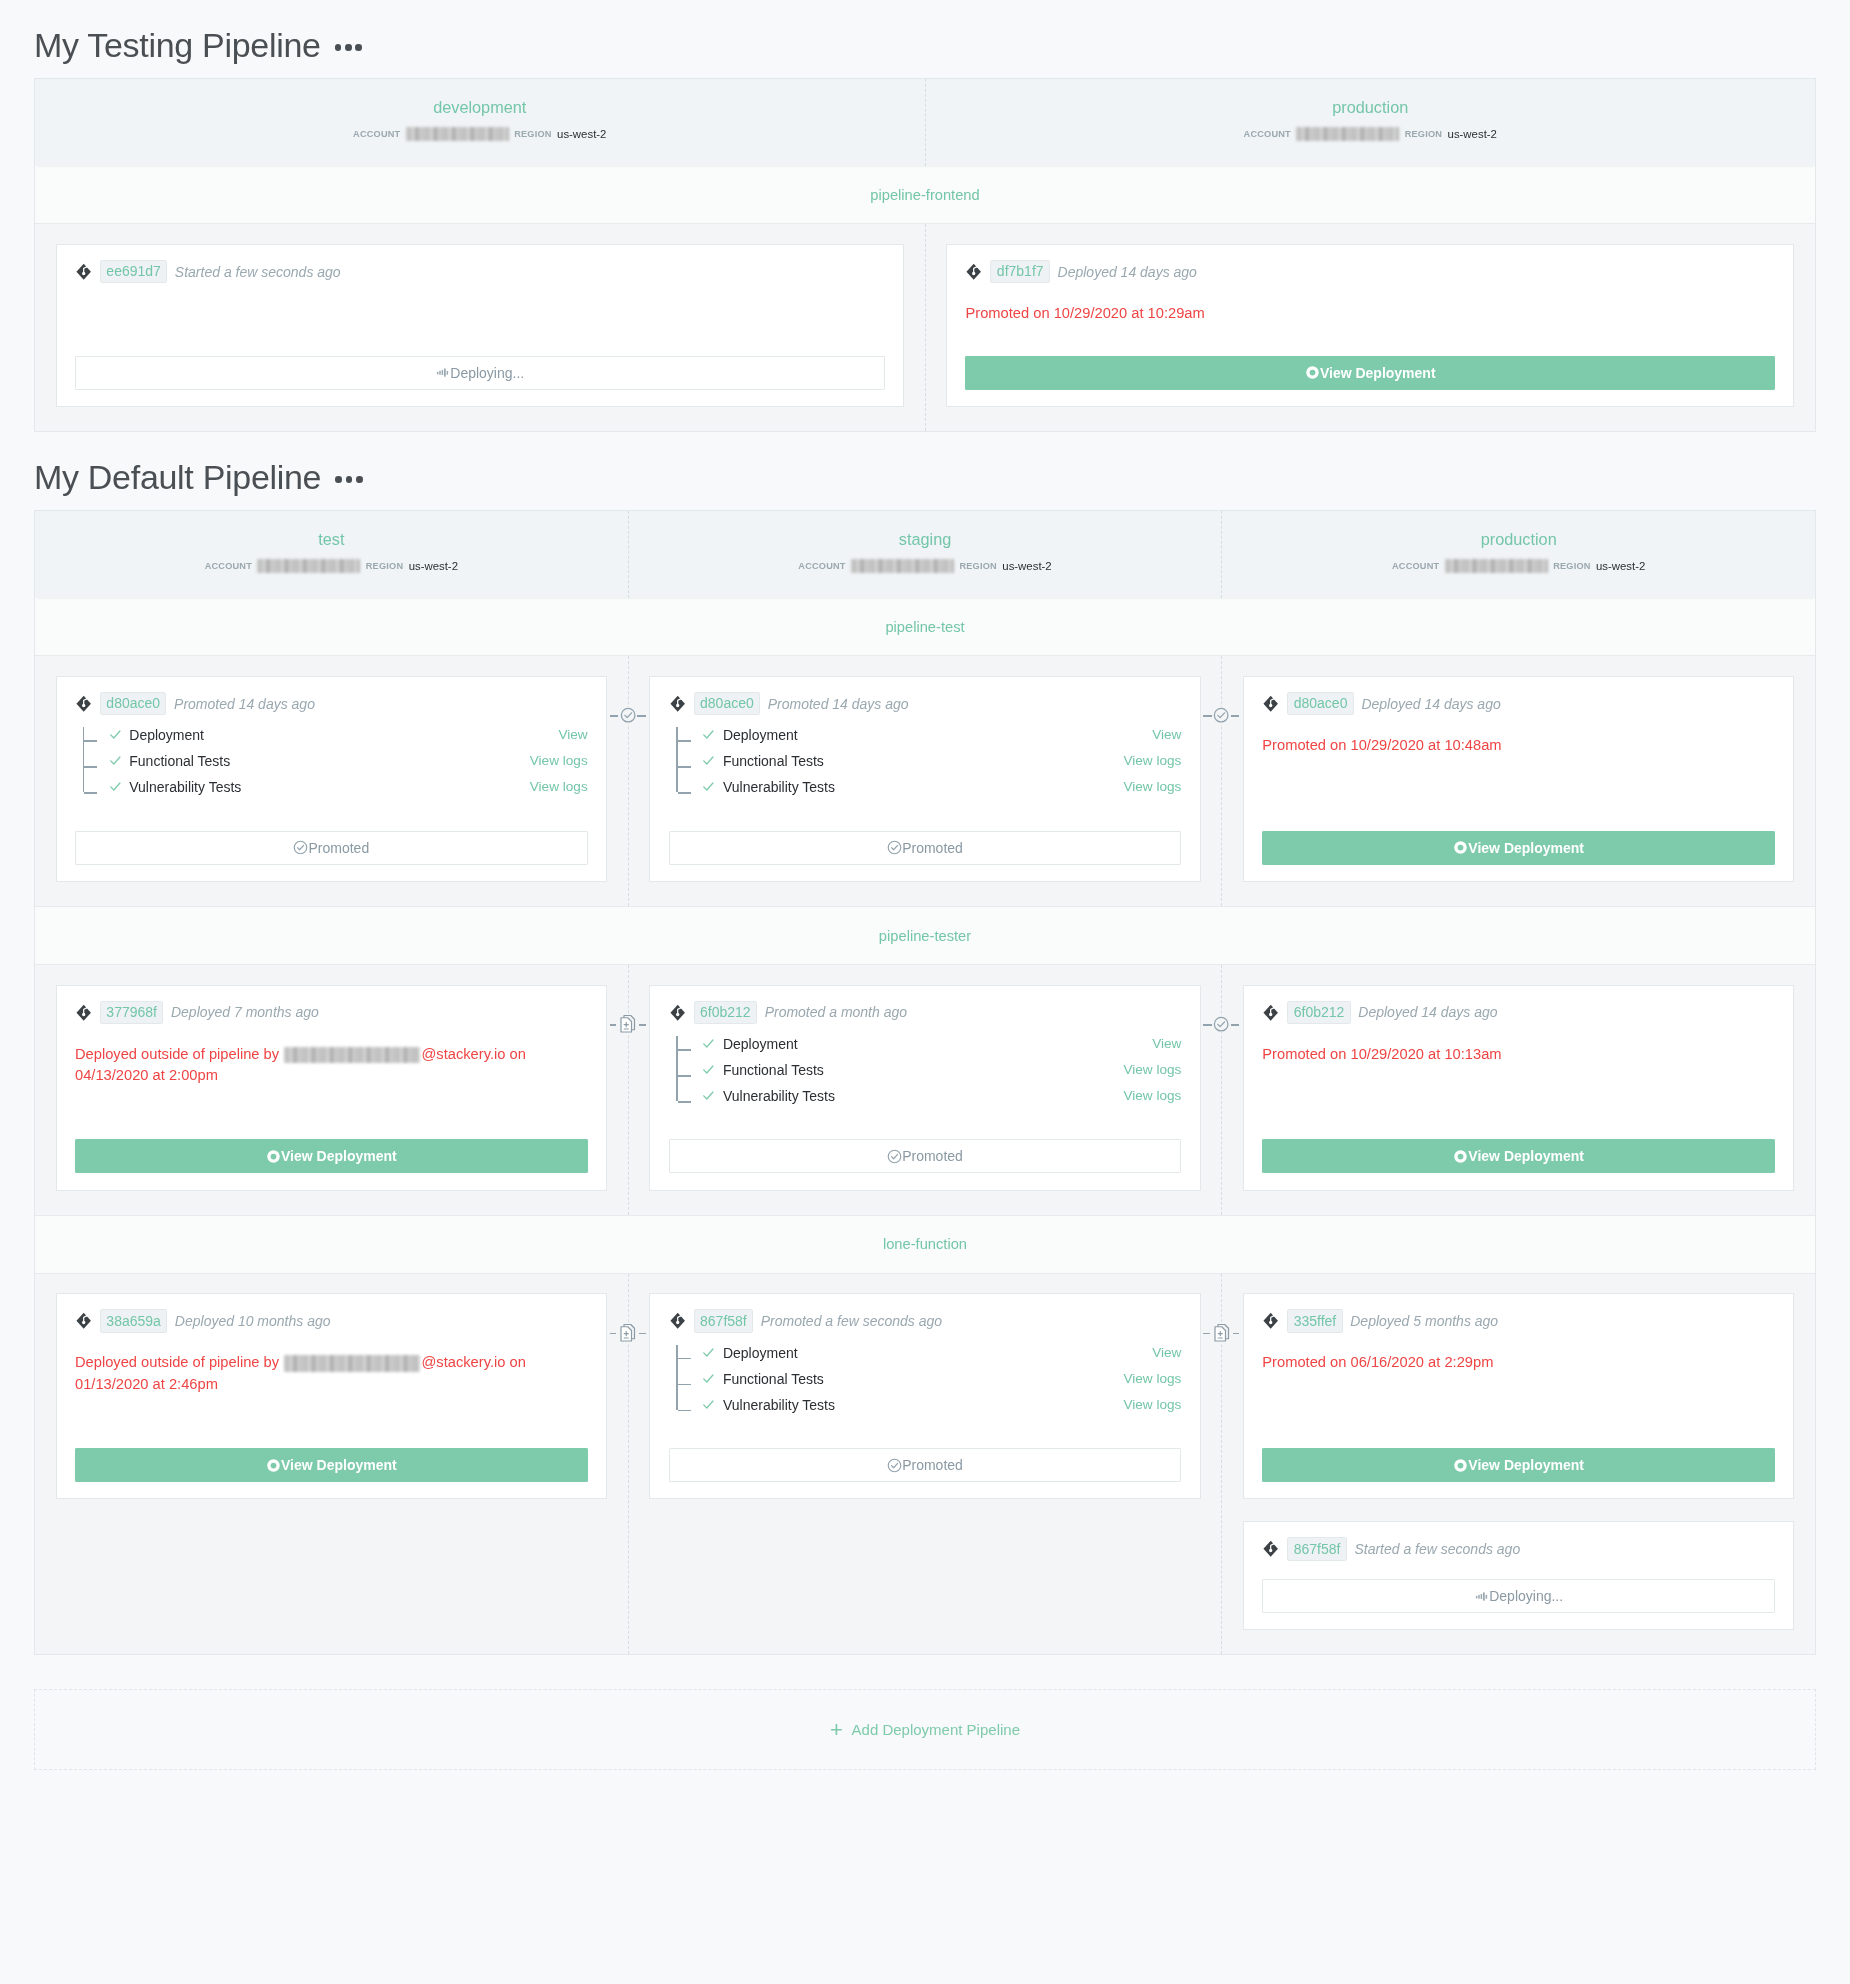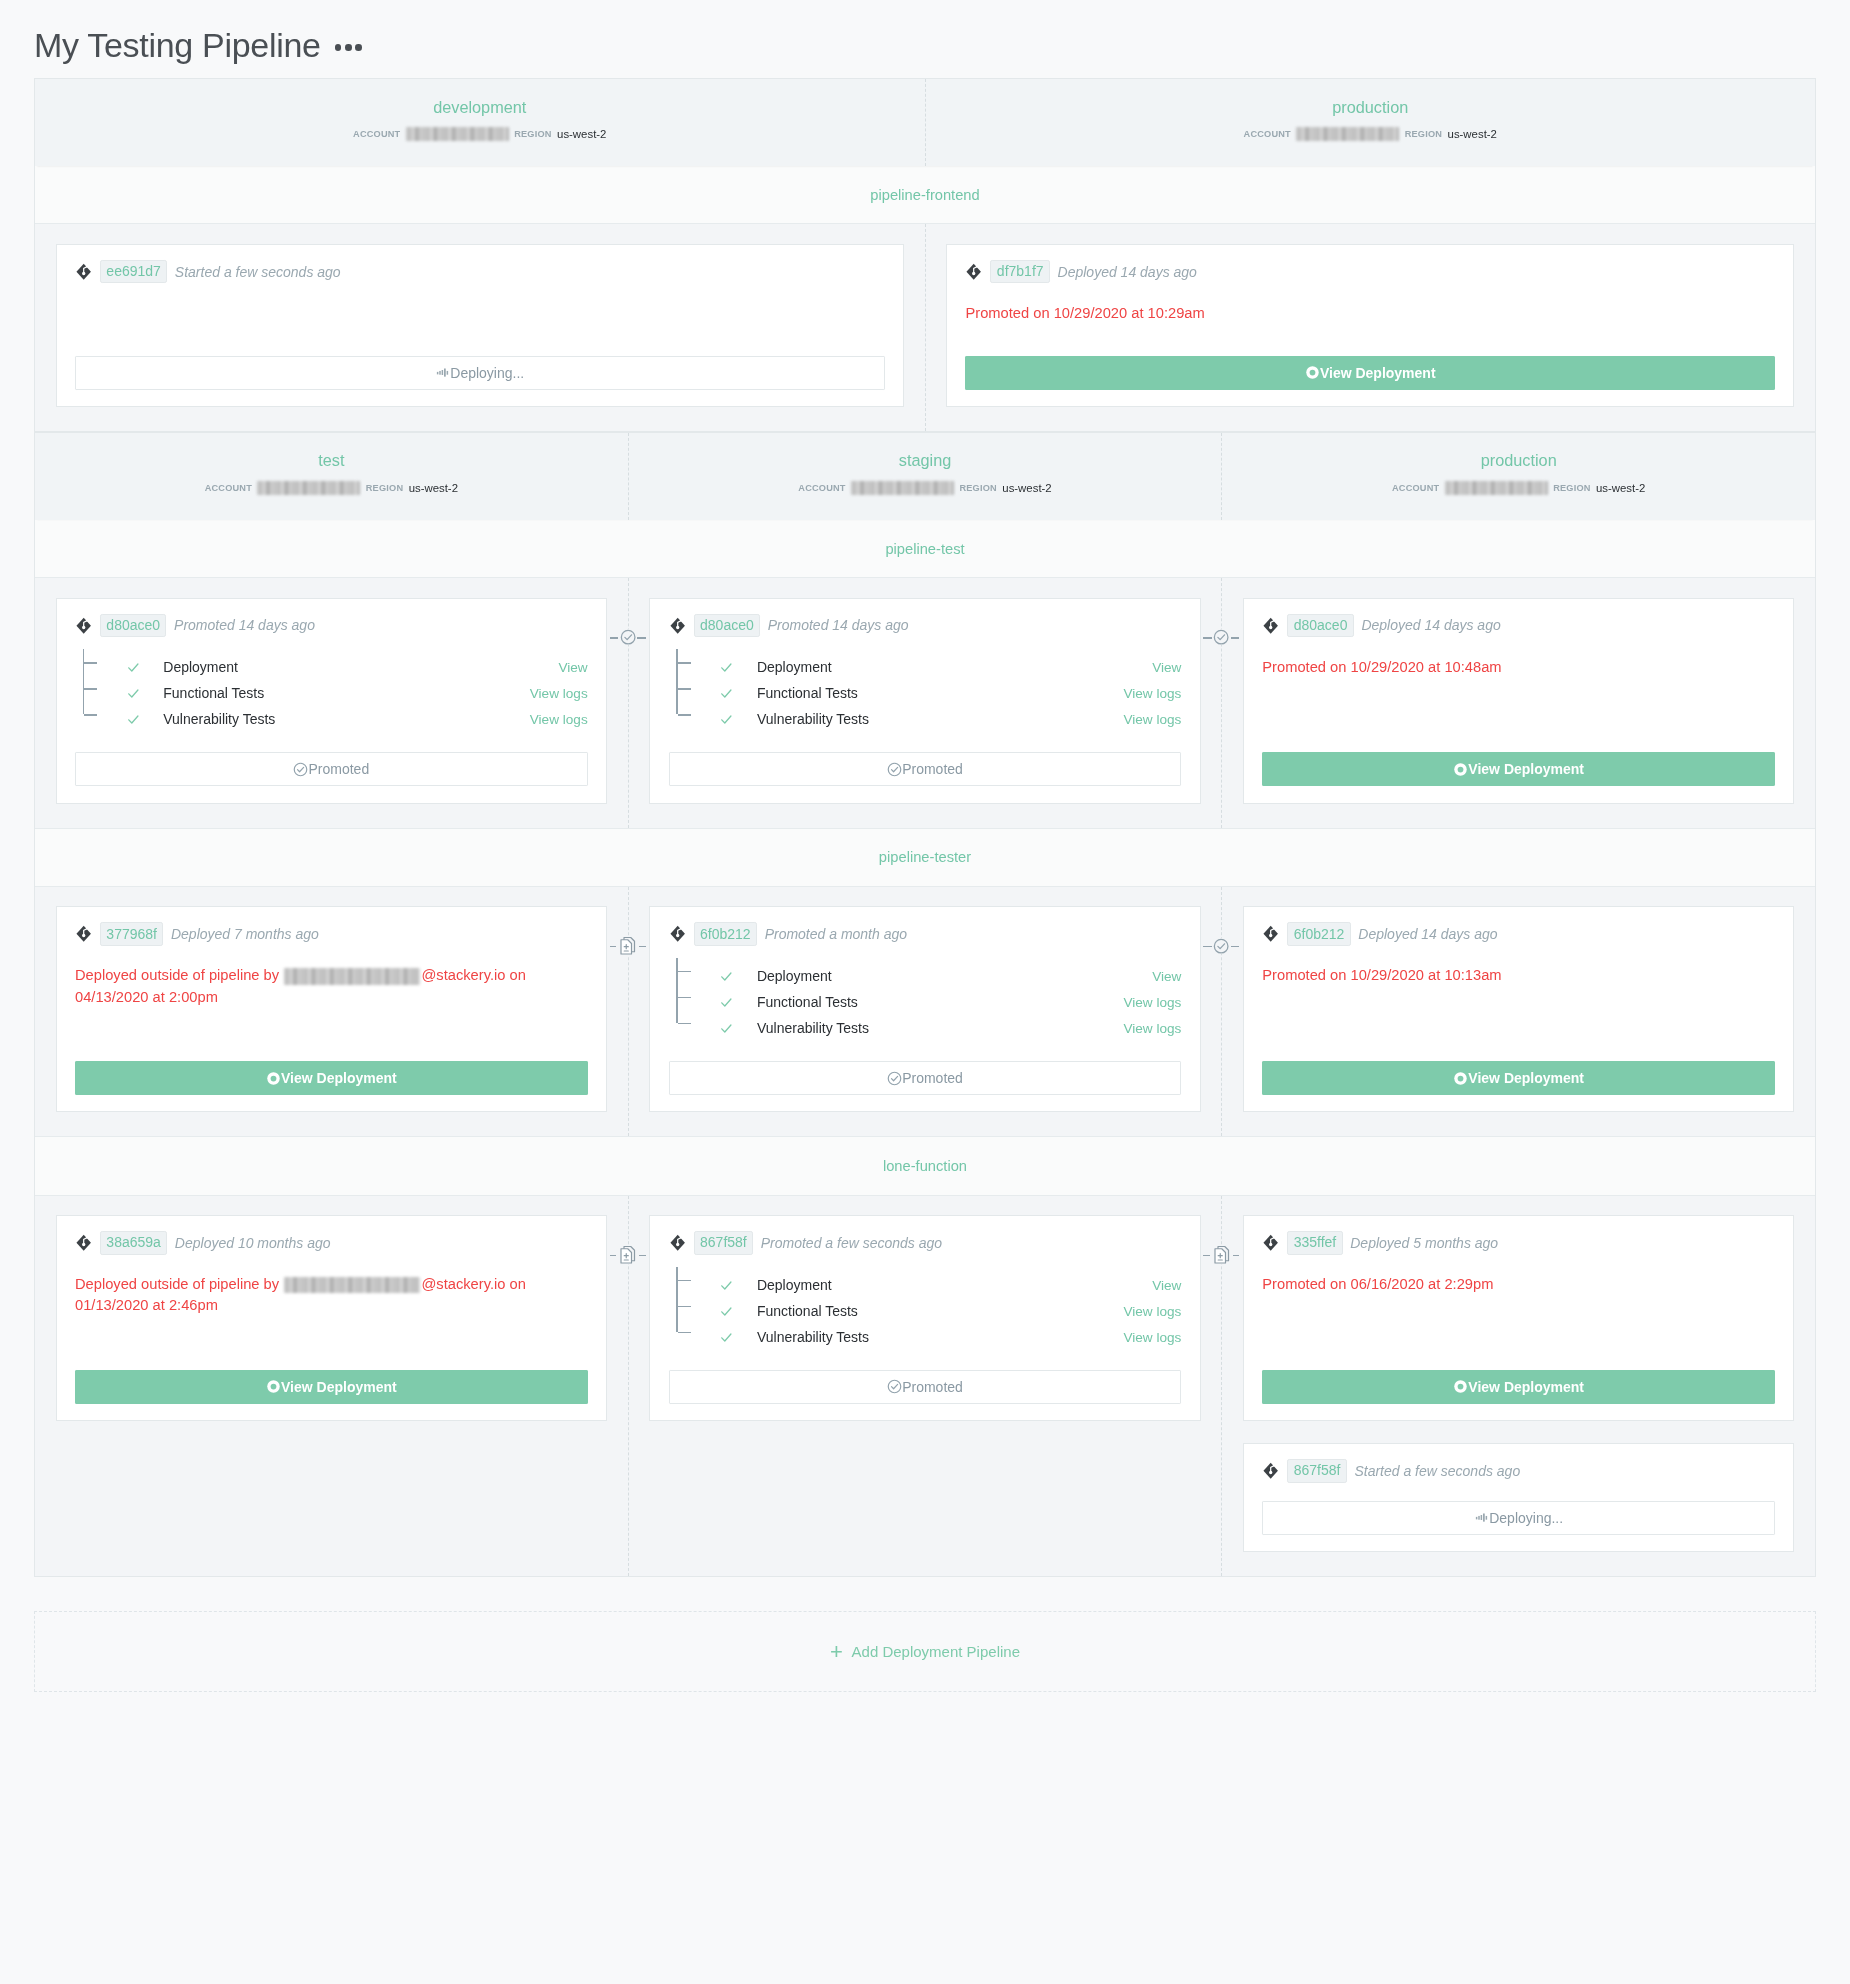--- a/index.html
+++ b/index.html
@@ -184,25 +184,24 @@
   }
 
   
   .test-tree {
     margin: 8.7px 0 0 7.6px;
     position: relative;
     padding-left: 0;
   }
   .test-item {
     display: flex;
-    align-items: flex-end;
+    align-items: flex-start;
     position: relative;
-    padding: 0 0 0 43px;
+    padding: 0 0 0 25px;
     height: 26px;
-    gap: 16px;
   }
   .test-item::before {
     content: "";
     position: absolute;
     left: 0; top: 0;
     width: 1.6px; height: 100%;
     background: #93a3ad;
   }
   .test-item:last-child::before { height: 50%; }
   .test-item::after {
@@ -359,20 +358,28 @@
           <circle cx="12" cy="12" r="10" fill="#ffffff"></circle>
           <circle cx="12" cy="12" r="4.6" fill="#7ecbab"></circle>
         </svg></span>
       <span>View Deployment</span>
     </div>
     </div>
 
   </div>
       </div>
   </div>
+  <h1 class="pipeline-title">
+    <span class="title-text">My Default Pipeline</span>
+    <span class="ellipsis-menu">
+        <i></i>
+        <i></i>
+        <i></i>
+      </span>
+  </h1>
   <div class="pipeline">
     <div class="env-header-row">
     <div class="env-cell">
       <div class="env-name">test</div>
       <div class="env-meta">
         <span class="lbl">ACCOUNT</span>
         <span class="redact acct"></span>
         <span class="lbl">REGION</span>
         <span>us-west-2</span>
       </div>

